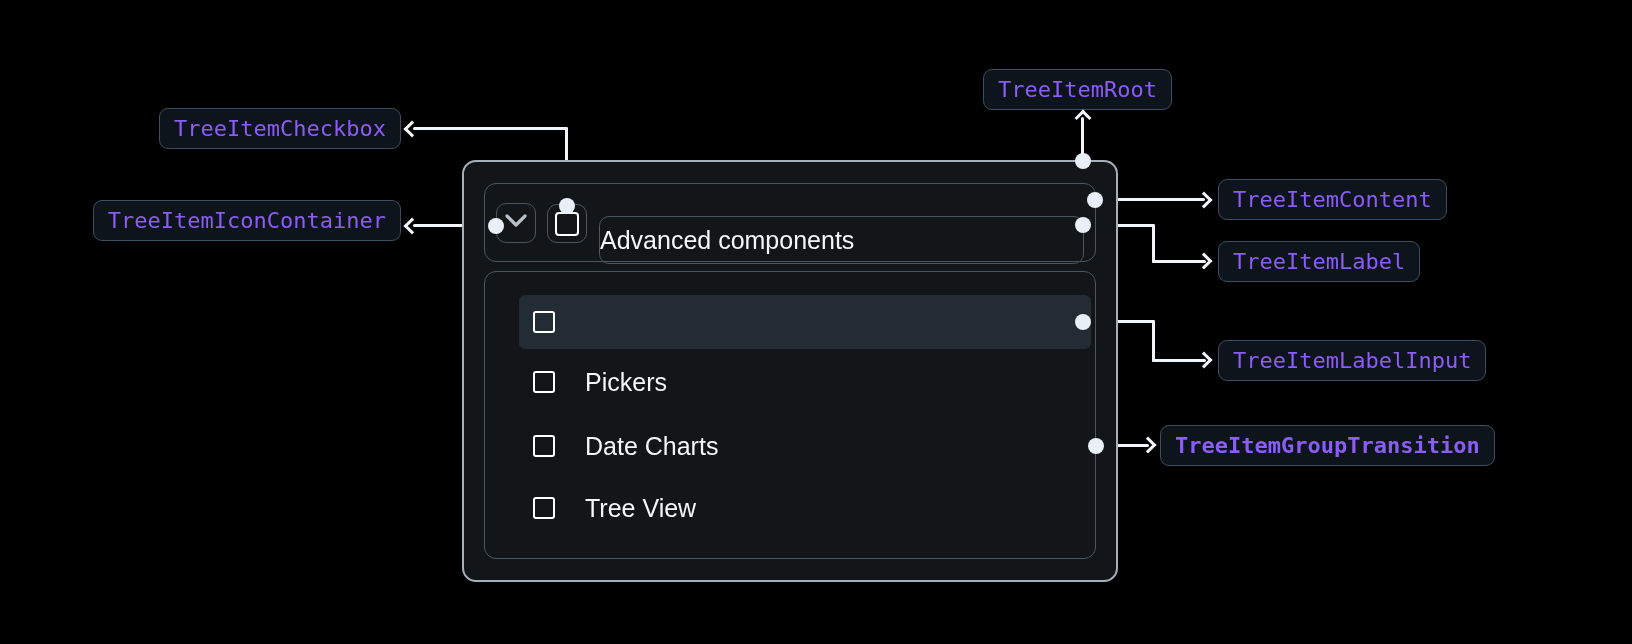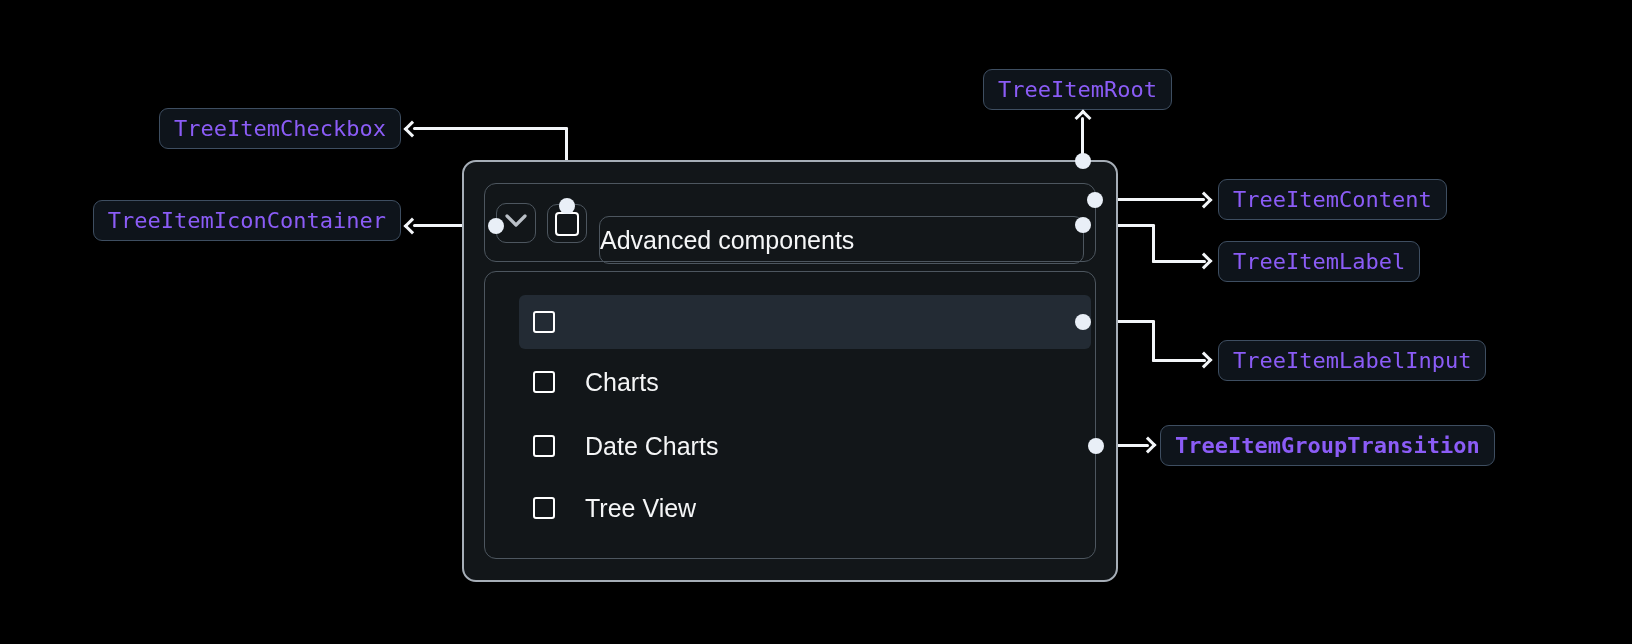--- a/index.html
+++ b/index.html
@@ -162,21 +162,21 @@
   <div class="label-box">
     <span>Advanced components</span>
   </div>
 
   <div class="group-box"></div>
 
   <div class="row-highlight"></div>
   <span class="cb small" id="cb-item0"></span>
 
   <span class="cb small" id="cb-item1"></span>
-  <span class="row-label" id="lbl-item1">Charts</span>
+  <span class="row-label" id="lbl-item1">Pickers</span>
   <span class="cb small" id="cb-item2"></span>
   <span class="row-label" id="lbl-item2">Date Charts</span>
   <span class="cb small" id="cb-item3"></span>
   <span class="row-label" id="lbl-item3">Tree View</span>
 
   <div class="dot" id="dot-root"></div>
   <div class="dot" id="dot-cb"></div>
   <div class="dot" id="dot-ic"></div>
   <div class="dot" id="dot-ct"></div>
   <div class="dot" id="dot-lb"></div>

